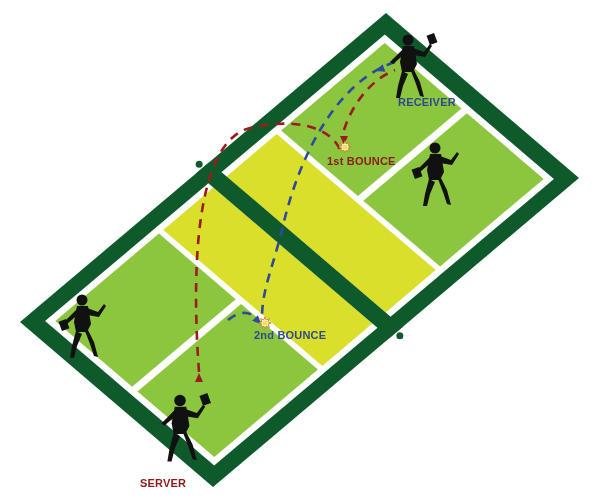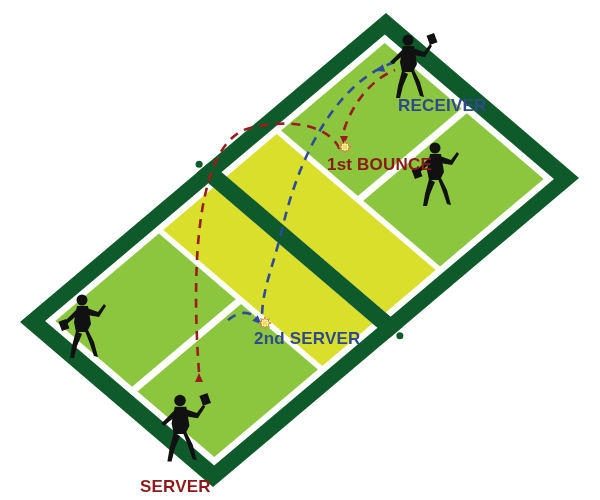--- a/index.html
+++ b/index.html
@@ -1,18 +1,18 @@
 <!DOCTYPE html>
 <html><head>
 <meta charset="utf-8">
 <style>
   html, body { margin: 0; padding: 0; background: #ffffff; }
   body { width: 600px; height: 500px; overflow: hidden; position: relative; font-family: "Liberation Sans", "DejaVu Sans", sans-serif; }
   #stage { position: absolute; left: 0; top: 0; width: 600px; height: 500px; }
-  .label { position: absolute; font-family: "Liberation Sans", "DejaVu Sans", sans-serif; font-weight: bold; font-size: 17px; letter-spacing: 0.2px; white-space: nowrap; text-align: right; }
+  .label { position: absolute; font-family: "Liberation Sans", "DejaVu Sans", sans-serif; font-weight: bold; font-size: 11px; letter-spacing: 0.2px; white-space: nowrap; text-align: right; }
   .label.red { color: #8b1a1a; }
   .label.blue { color: #2e4a8c; }
 </style>
 </head>
 <body>
 
 <div id="stage">
   <svg id="court-svg" width="600" height="500" viewBox="0 0 600 500" xmlns="http://www.w3.org/2000/svg">
     <g id="court-layer">
         <polygon points="20.0,322.0 386.0,13.0 579.0,178.0 213.0,487.0" fill="#0f5a2a"></polygon>
@@ -80,15 +80,15 @@
           <path d="M3,1 L8,14 L12,26 L16,27 L12,12 L6,0 Z" fill="#111111"></path>
           <path d="M5,-22 L16,-18 L22,-26 L24,-24 L17,-13 L5,-15 Z" fill="#111111"></path>
           <path d="M-5,-21 L-14,-12 L-18,-8 L-15,-6 L-8,-12 L-3,-16 Z" fill="#111111"></path>
           <rect x="-22" y="-10" width="8" height="10" transform="rotate(-20 -18 -5)" fill="#111111"></rect>
         </g>
       </g>
   </svg>
 
   <span class="label red" style="left:327px; top:155px;">1st BOUNCE</span>
   <span class="label blue" style="left:398px; top:96px;">RECEIVER</span>
-  <span class="label blue" style="left:254px; top:329px;">2nd SERVER</span>
+  <span class="label blue" style="left:254px; top:329px;">2nd BOUNCE</span>
   <span class="label red" style="left:140px; top:477px;">SERVER</span>
 </div>
 
 </body></html>

